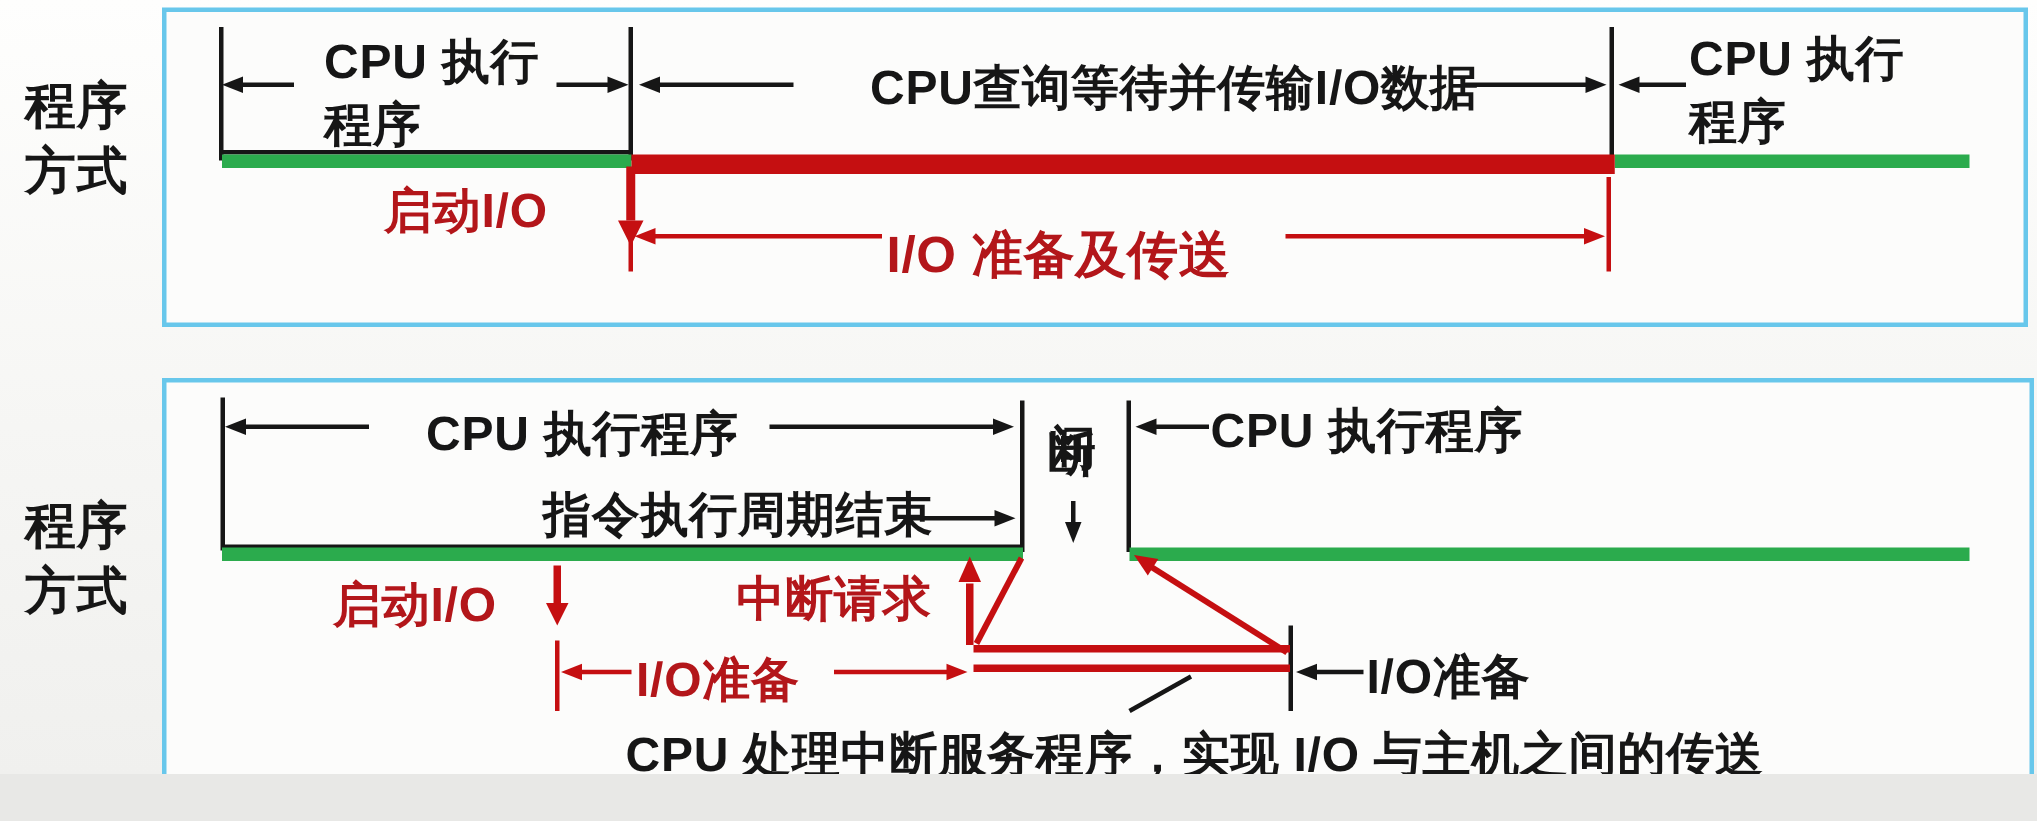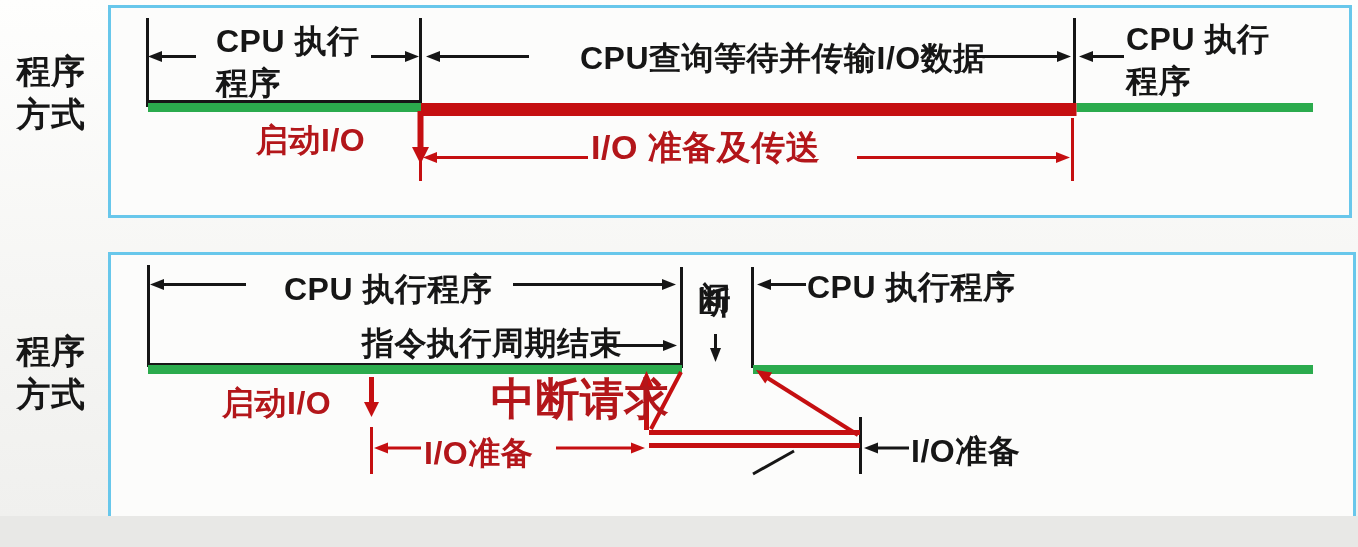--- a/index.html
+++ b/index.html
@@ -142,24 +142,25 @@
   <div class="lbl" style="left:216px;top:20px;">
     <div>CPU 执行</div>
     <div>程序</div>
   </div>
   <div class="lbl" style="left:532px;top:37px;margin-left:48px;">CPU查询等待并传输I/O数据</div>
   <div class="lbl" style="left:1126px;top:18px;">
     <div>CPU 执行</div>
     <div>程序</div>
   </div>
   <div class="lbl red" style="left:256px;top:119px;">启动I/O</div>
-  <div class="lbl red" style="left:591px;top:126px;font-size:34px;text-align:center;">I/O 准备及传送</div>
+  <div class="lbl red" style="left:591px;top:149px;font-size:34px;text-align:center;">I/O 准备及传送</div>
 
   <div class="lbl" style="left:284px;top:268px;">CPU 执行程序</div>
   <div class="lbl" style="left:362px;top:322px;">指令执行周期结束</div>
   <div class="lbl vertical" style="left:697px;top:256px;">间断</div>
   <div class="lbl" style="left:807px;top:266px;">CPU 执行程序</div>
   <div class="lbl red" style="left:222px;top:382px;">启动I/O</div>
-  <div class="lbl red" style="left:491px;top:378px;font-size:44px;">中断请求</div>
+  <div class="lbl red" style="left:491px;top:378px;font-size:32px;">中断请求</div>
   <div class="lbl red" style="left:424px;top:432px;">I/O准备</div>
   <div class="lbl" style="left:911px;top:430px;">I/O准备</div>
+  <div class="lbl" style="left:417px;top:482px;">CPU 处理中断服务程序，实现 I/O 与主机之间的传送</div>
 
 </div>
 
 </body></html>

